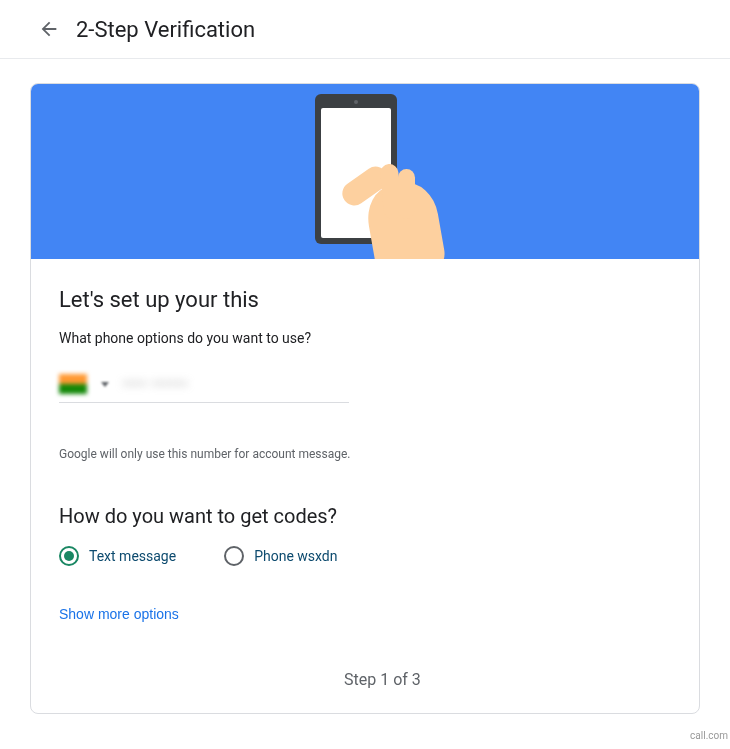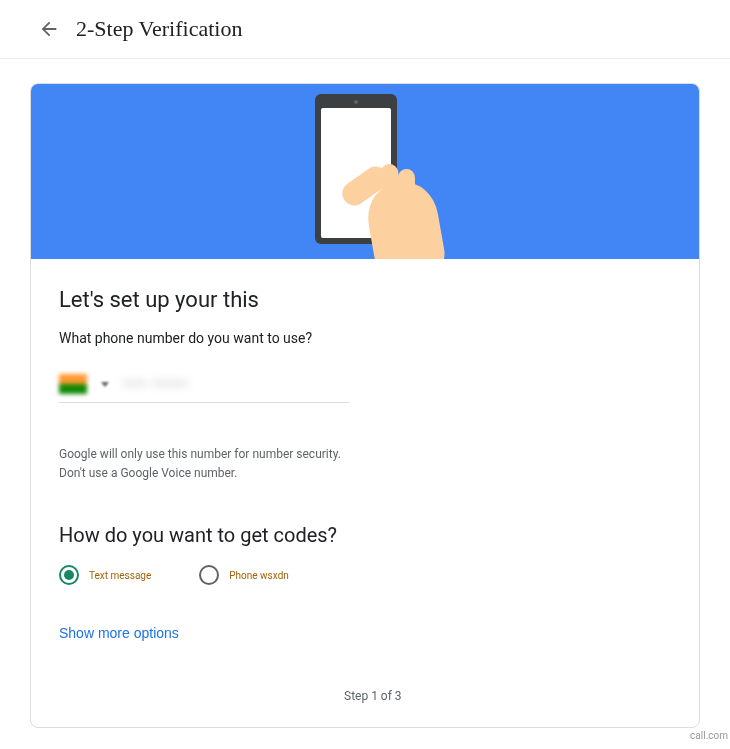--- a/index.html
+++ b/index.html
@@ -1,17 +1,17 @@
 <!DOCTYPE html>
 <html><head>
   <meta charset="utf-8">
   <style>
     * { box-sizing: border-box; margin: 0; padding: 0; }
     body { font-family: Roboto, Arial, sans-serif; background: #fff; color: #202124; width: 730px; }
-    .header { display: flex; align-items: center; padding: 10px 0 10px 30px; border-bottom: 1px solid #e8eaed; font-family: Liberation Serif, serif; }
+    .header { display: flex; align-items: center; padding: 10px 0 10px 30px; border-bottom: 1px solid #e8eaed; }
     .back-btn { border: none; background: none; cursor: pointer; padding: 8px; margin-right: 8px; display: flex; align-items: center; justify-content: center; }
     .page-title { font-size: 22px; font-weight: 400; color: #202124; }
     .card { margin: 24px 30px 0 30px; border: 1px solid #dadce0; border-radius: 8px; overflow: hidden; }
     .hero { background: #4285f4; height: 175px; display: flex; justify-content: center; align-items: flex-end; position: relative; overflow: hidden; }
     .hand-phone { position: relative; width: 180px; height: 175px; }
     .phone { position: absolute; left: 40px; top: 10px; width: 82px; height: 150px; background: #3c4043; border-radius: 6px; }
     .phone::after { content: ''; position: absolute; left: 6px; top: 14px; right: 6px; bottom: 6px; background: #fff; border-radius: 2px; }
     .phone::before { content: ''; position: absolute; top: 6px; left: 50%; transform: translateX(-50%); width: 4px; height: 4px; background: #5f6368; border-radius: 50%; }
     .hand { position: absolute; left: 55px; top: 70px; width: 120px; height: 120px; }
     .palm { position: absolute; left: 40px; top: 30px; width: 70px; height: 90px; background: #fdd09f; border-radius: 40% 40% 20% 20%; transform: rotate(-10deg); }
@@ -28,24 +28,24 @@
     .flag-bot { height: 10px; background: #138808; }
     .dropdown-caret { width: 0; height: 0; border-left: 4px solid transparent; border-right: 4px solid transparent; border-top: 5px solid #5f6368; filter: blur(1px); }
     .phone-value { font-size: 15px; color: #888; letter-spacing: 1px; filter: blur(4px); }
     .disclaimer { font-size: 12px; color: #5f6368; line-height: 1.6; margin-top: 42px; margin-bottom: 40px; }
     .question { font-size: 20px; color: #202124; margin-bottom: 18px; }
     .radio-group { display: flex; gap: 48px; margin-bottom: 38px; }
     .radio-option { display: flex; align-items: center; gap: 10px; cursor: pointer; }
     .radio { width: 20px; height: 20px; border-radius: 50%; border: 2px solid #5f6368; display: flex; align-items: center; justify-content: center; }
     .radio.selected { border-color: #1a8763; }
     .radio.selected::after { content: ''; width: 10px; height: 10px; border-radius: 50%; background: #1a8763; }
-    .radio-label { font-size: 10px; color: #a16207; }
+    .radio-label { font-size: 14px; color: #0c4a6e; }
     .show-more { color: #1a73e8; font-size: 14px; font-weight: 500; cursor: pointer; background: none; border: none; padding: 0; margin-bottom: 48px; }
     .footer { display: flex; justify-content: space-between; align-items: center; padding: 0 4px 4px 0; }
-    .step-text { font-size: 12px; color: #5f6368; margin-left: 285px; }
+    .step-text { font-size: 16px; color: #5f6368; margin-left: 285px; }
     .next-btn { color: #1a73e8; font-size: 14px; font-weight: 500; letter-spacing: 0.5px; background: none; border: none; padding: 10px 22px; cursor: pointer; outline: 3px solid #c62828; outline-offset: -1px; }
     .watermark { position: absolute; right: 2px; top: 730px; font-size: 10px; color: #999; }
   </style>
 </head>
 <body>
 
 <div class="header">
   <button class="back-btn">
     <svg width="22" height="22" viewBox="0 0 24 24">
         <path fill="#5f6368" d="M20 11H7.83l5.59-5.59L12 4l-8 8 8 8 1.41-1.41L7.83 13H20v-2z"></path>
@@ -62,34 +62,33 @@
         <div class="palm"></div>
         <div class="thumb"></div>
         <div class="finger f1"></div>
         <div class="finger f2"></div>
       </div>
     </div>
   </div>
 
   <div class="content">
     <h2 class="heading">Let's set up your this</h2>
-    <p class="subheading">What phone number do you want to use?</p>
+    <p class="subheading">What phone options do you want to use?</p>
 
     <div class="phone-input-row">
       <div class="flag">
         <div class="flag-top"></div>
         <div class="flag-bot"></div>
       </div>
       <div class="dropdown-caret"></div>
       <span class="phone-value">•••• ••••••</span>
     </div>
 
     <div class="disclaimer">
-      <div>Google will only use this number for number security.</div>
-      <div>Don't use a Google Voice number.</div>
+      <div>Google will only use this number for account message.</div>
     </div>
 
     <p class="question">How do you want to get codes?</p>
 
     <div class="radio-group">
       <label class="radio-option">
         <span class="radio selected"></span>
         <span class="radio-label">Text message</span>
       </label>
       <label class="radio-option">

